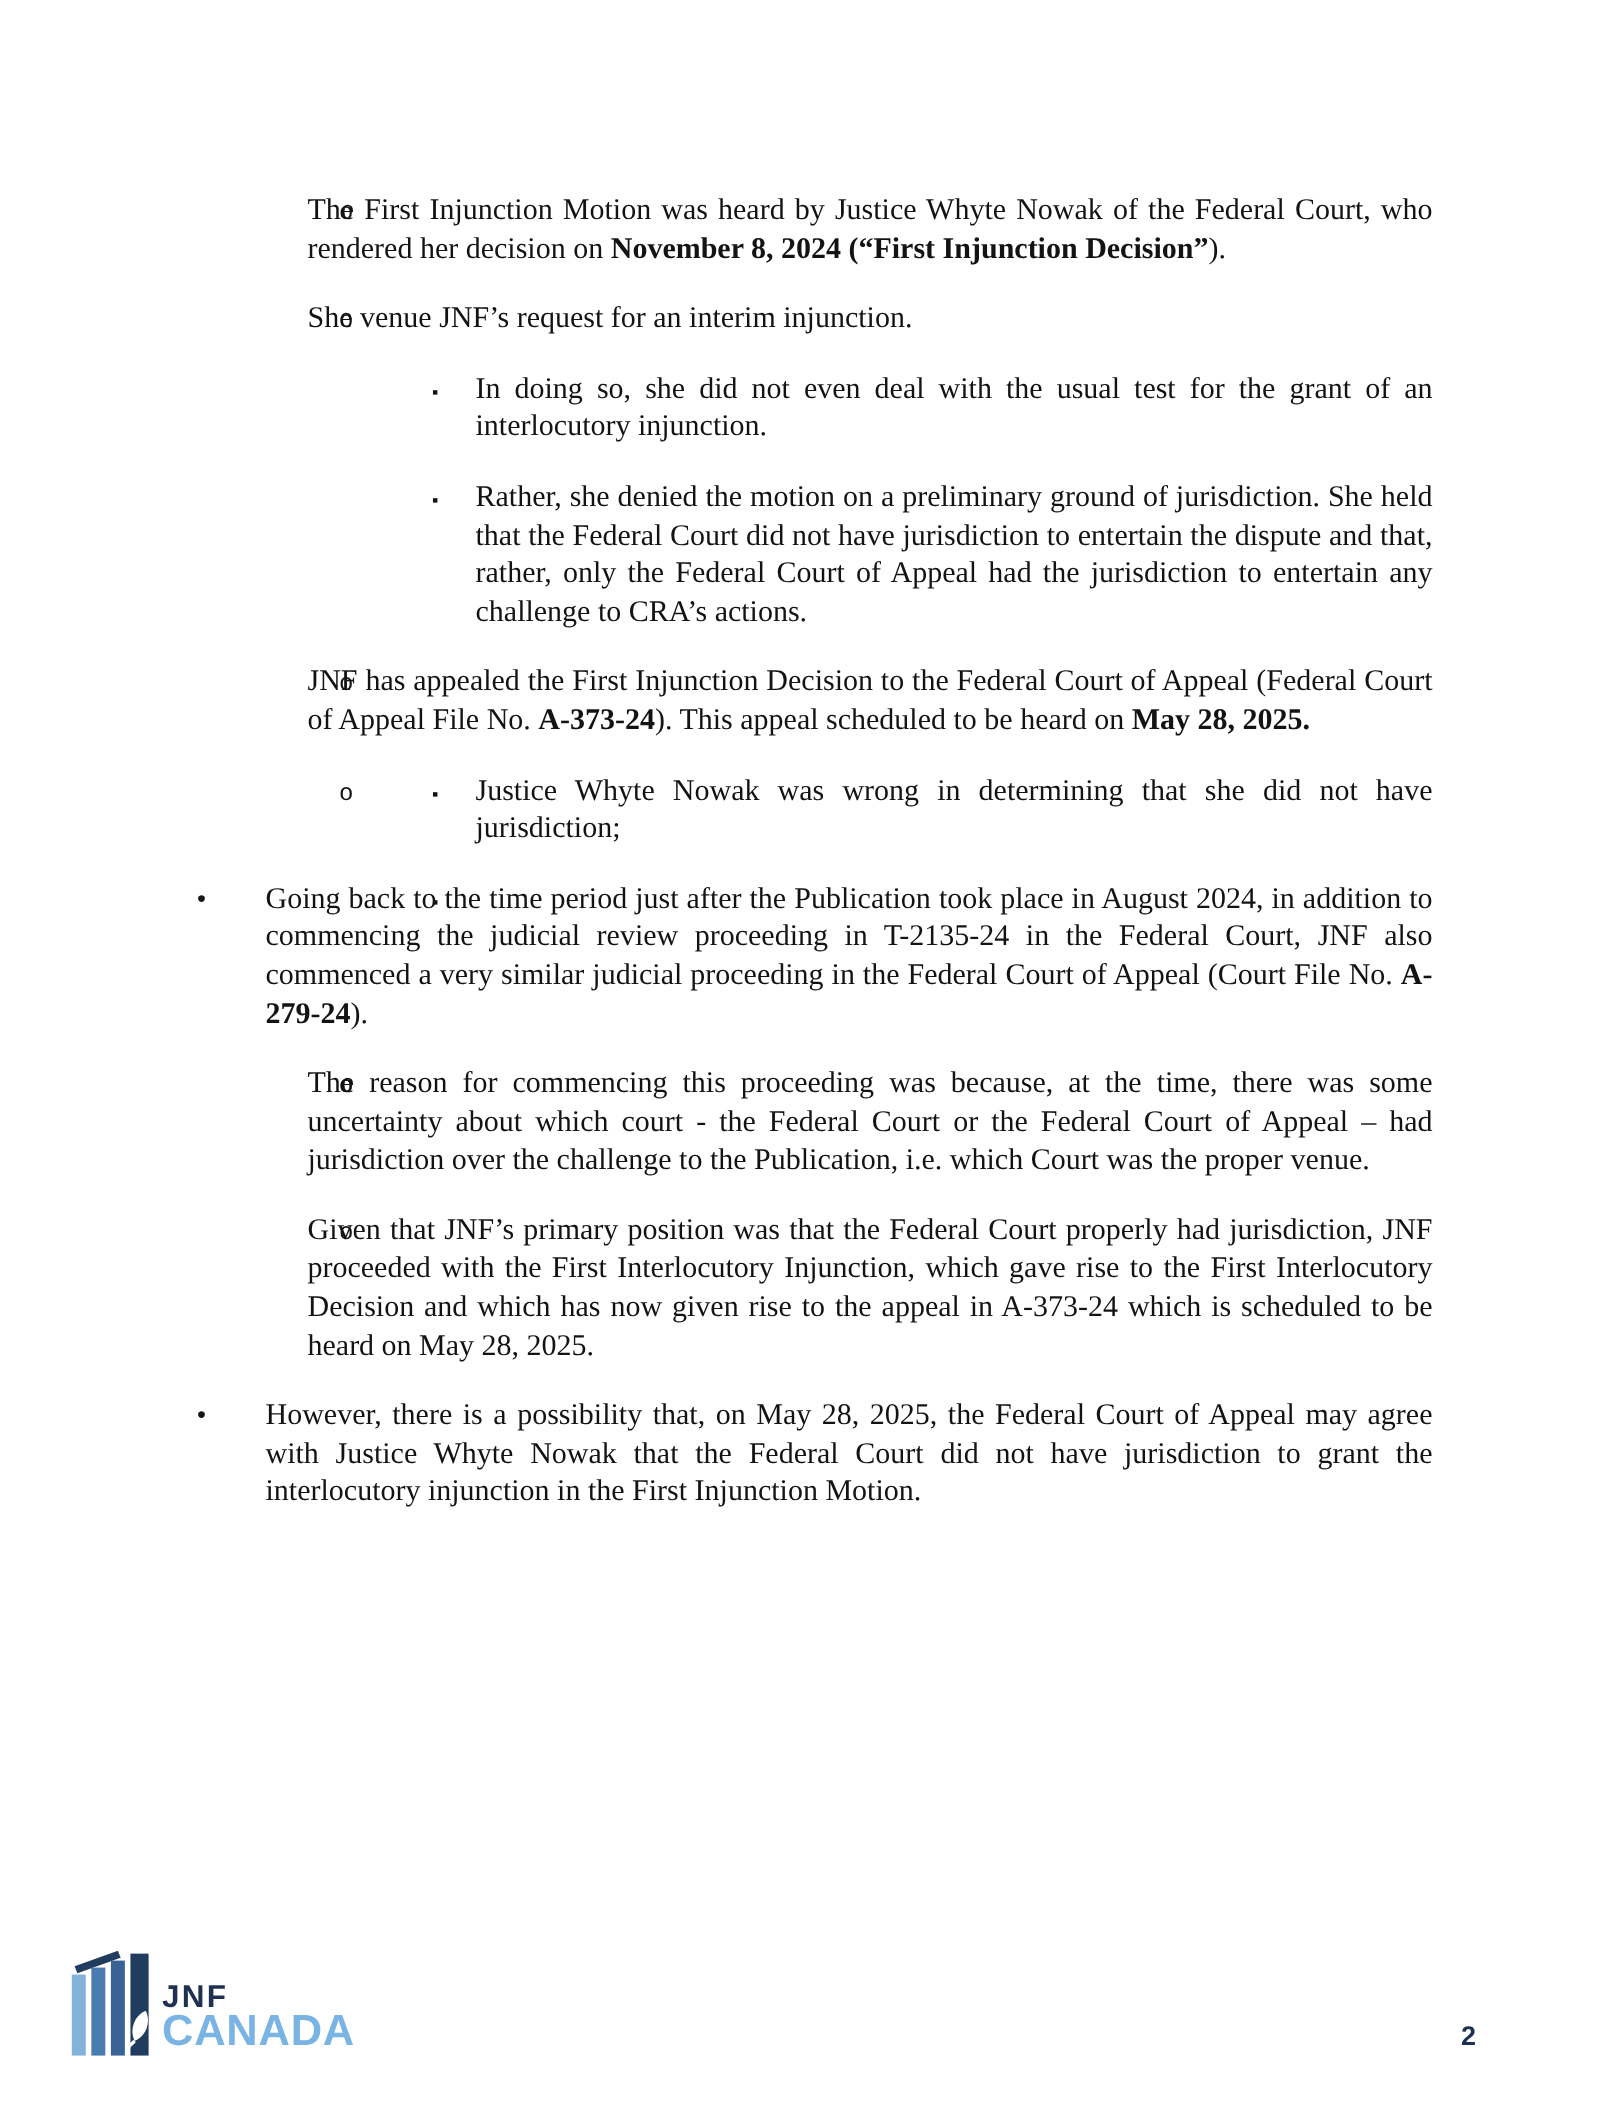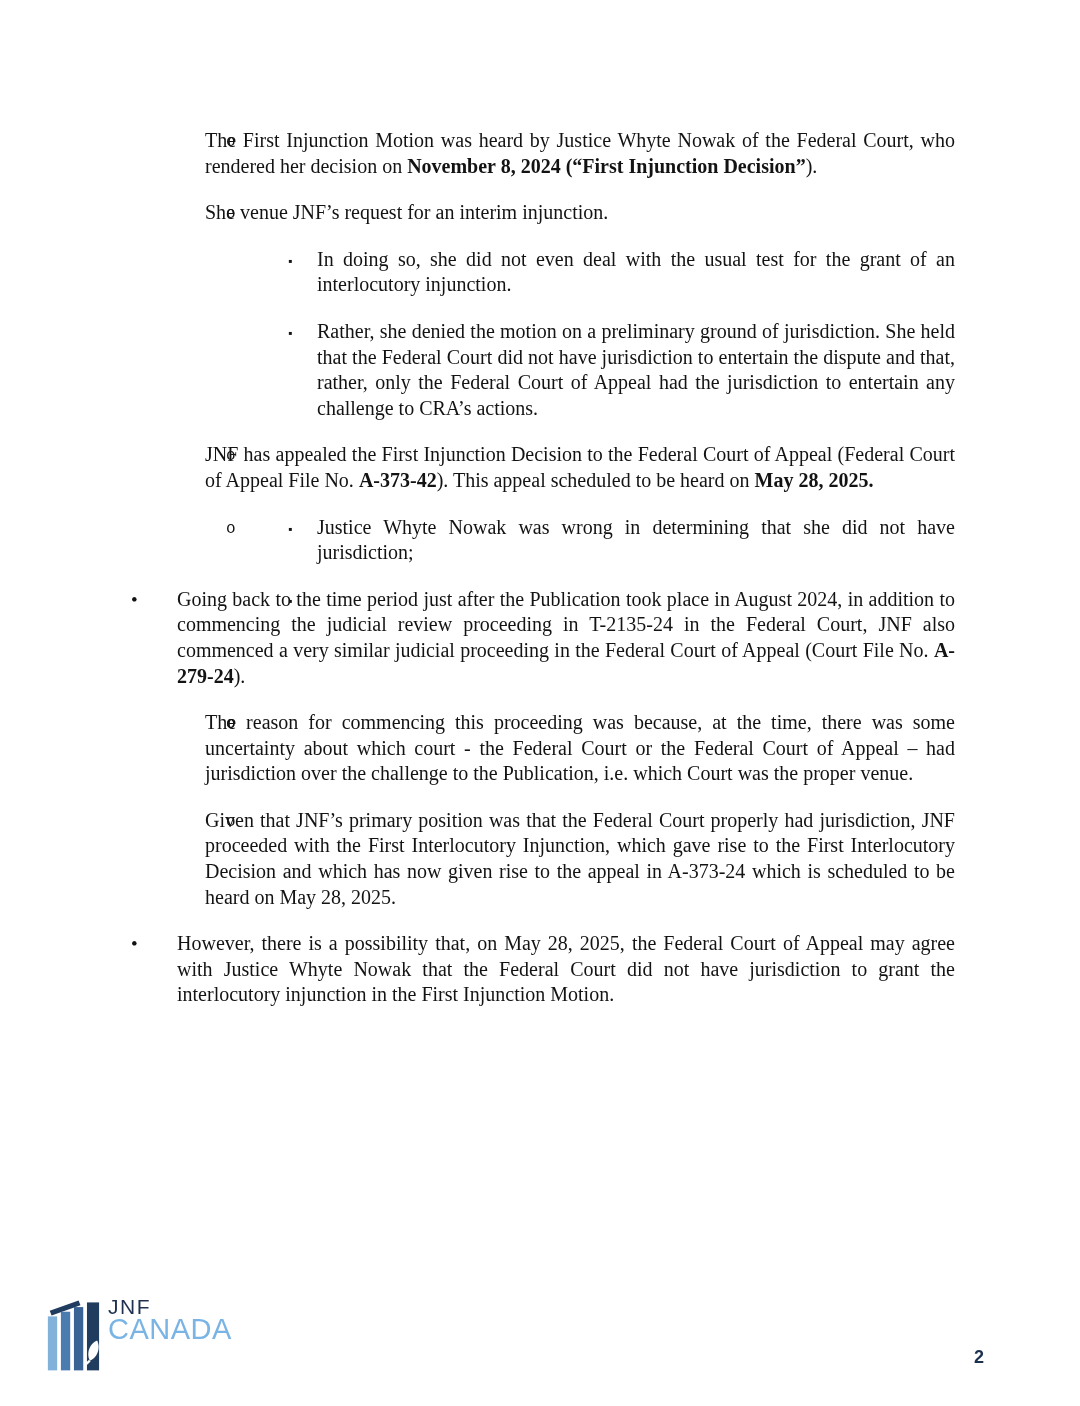--- a/index.html
+++ b/index.html
@@ -29,21 +29,21 @@
   .lvl1 > .text   { margin-left: 47px; font-family: Liberation Serif, serif; }
   .lvl2 > .marker { left: 96px; font-family: "Liberation Mono", monospace; font-size: 16px; top: 2px; }
   .lvl2 > .text   { margin-left: 75px; }
   .lvl3 > .marker { left: 158px; font-size: 12px; top: 2px; }
   .lvl3 > .text   { margin-left: 187px; }
   .text b { font-weight: bold; }
 
   
   .footer-logo { position: absolute; left: 46px; top: 1296px; display: flex; align-items: flex-start; }
   .logo-mark { flex: 0 0 auto; }
-  .logo-text { margin-left: 8px; font-family: "Liberation Sans", sans-serif; font-weight: normal; }
+  .logo-text { margin-left: 8px; margin-top: 25px; font-family: "Liberation Sans", sans-serif; font-weight: bold; }
   .logo-jnf    { font-size: 21px; line-height: 21px; color: var(--logo-navy); letter-spacing: 1.5px; }
   .logo-canada { font-size: 29px; line-height: 25px; color: var(--logo-canada); letter-spacing: 0.5px; }
 
   
   .page-number {
     position: absolute;
     top: 1347px;
     right: 96px;
     font-family: "Liberation Sans", sans-serif;
     font-size: 18px;
@@ -66,21 +66,21 @@
     <div class="li lvl3">
       <span class="marker">▪</span>
       <div class="text"><span>In doing so, she did not even deal with the usual test for the grant of an interlocutory injunction.</span></div>
     </div>
     <div class="li lvl3">
       <span class="marker">▪</span>
       <div class="text"><span>Rather, she denied the motion on a preliminary ground of jurisdiction.  She held that the Federal Court did not have jurisdiction to entertain the dispute and that, rather, only the Federal Court of Appeal had the jurisdiction to entertain any challenge to CRA’s actions.</span></div>
     </div>
     <div class="li lvl2">
       <span class="marker">o</span>
-      <div class="text"><span>JNF has appealed the First Injunction Decision to the Federal Court of Appeal (Federal Court of Appeal File No. </span><b>A-373-42</b><span>).  This appeal scheduled to be heard on </span><b>May 28, 2025.</b></div>
+      <div class="text"><span>JNF has appealed the First Injunction Decision to the Federal Court of Appeal (Federal Court of Appeal File No. </span><b>A-373-24</b><span>).  This appeal scheduled to be heard on </span><b>May 28, 2025.</b></div>
     </div>
     <div class="li lvl2">
       <span class="marker">o</span>
     </div>
     <div class="li lvl3">
       <span class="marker">▪</span>
       <div class="text"><span>Justice Whyte Nowak was wrong in determining that she did not have jurisdiction;</span></div>
     </div>
     <div class="li lvl3">
       <span class="marker">▪</span>

